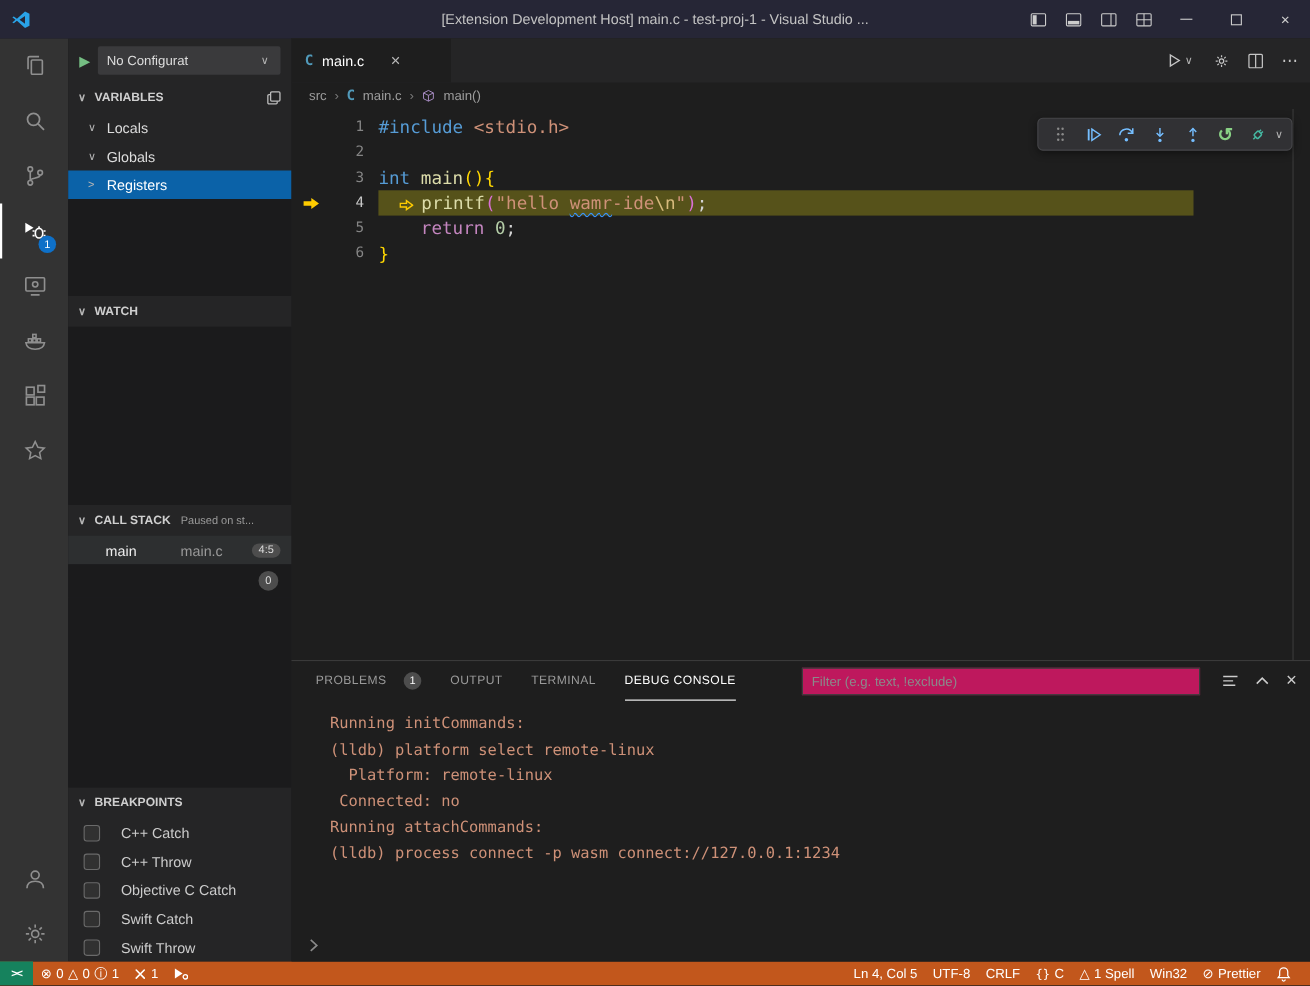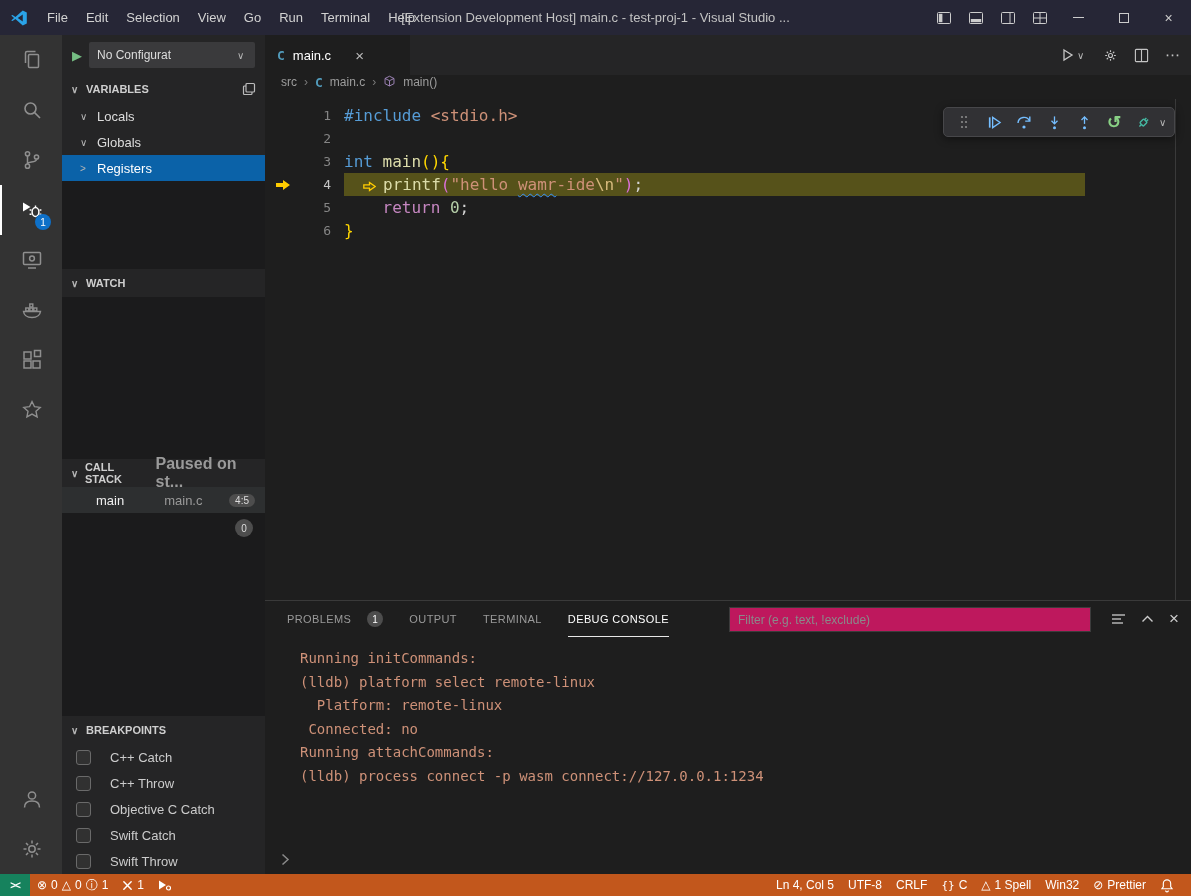--- a/index.html
+++ b/index.html
@@ -23,21 +23,21 @@
 .ab.active{border-left-color:#fff}
 .badge{position:absolute;right:11px;bottom:5px;background:#0e70c8;color:#fff;border-radius:50%;width:16px;height:16px;font-size:10px;display:flex;align-items:center;justify-content:center}
 .mt-auto{margin-top:auto}
 
 .sidebar{width:203px;background:#252526;display:flex;flex-direction:column;flex-shrink:0;font-size:13px}
 .sb-toolbar{height:40px;display:flex;align-items:center;padding:0 10px;gap:7px;flex-shrink:0}
 .playg{color:#75be83;font-size:13px}
 .cfg{background:#3a3a3c;height:26px;flex:1;display:flex;align-items:center;justify-content:space-between;padding:0 8px;color:#ddd;font-size:12px;border-radius:2px}
 .sec-h{height:28px;display:flex;align-items:center;padding:0 9px;font-weight:bold;font-size:11px;color:#cfcfcf;gap:5px;flex-shrink:0}
 .chev{color:#b5b5b5;font-size:10px;width:10px;display:inline-block}
-.note{font-size:16px;color:#9a9a9a;margin-left:4px;font-weight:bold}
+.note{font-size:10px;color:#9a9a9a;margin-left:4px;font-weight:normal}
 .hact{margin-left:auto}
 .row{height:26px;display:flex;align-items:center;padding-left:18px;gap:7px;color:#ddd;flex-shrink:0}
 .row.sel{background:#0b62a8;color:#fff}
 .well{background:#1b1b1c;flex-shrink:0}
 .wellgrow{background:#1b1b1c;flex:1}
 .cs-row{height:26px;display:flex;align-items:center;background:#2d2f30;padding:0 10px 0 34px;color:#eee;flex-shrink:0}
 .cs-file{color:#9a9a9a;margin-left:40px}
 .cs-pos{margin-left:auto;background:#4d4d4d;border-radius:9px;padding:1px 6px;font-size:10px;color:#ddd}
 .badge0row{height:30px;background:#1b1b1c;display:flex;justify-content:flex-end;align-items:center;padding-right:12px;flex-shrink:0}
 .badge0{width:18px;height:18px;border-radius:50%;background:#4d4d4d;color:#ddd;font-size:10px;display:flex;align-items:center;justify-content:center}
@@ -45,21 +45,21 @@
 .cb{width:15px;height:15px;background:#313131;border:1px solid #6a6a6a;border-radius:3px;flex-shrink:0}
 
 .ecol{flex:1;display:flex;flex-direction:column;position:relative;background:#1e1e1e;min-width:0}
 .tabs{height:40px;background:#252526;display:flex;align-items:stretch;position:relative;flex-shrink:0}
 .tab{background:#1e1e1e;display:flex;align-items:center;gap:8px;padding:0 12px;min-width:145px;color:#fff;font-size:13px}
 .cicon{color:#519aba;font-weight:bold;font-family:"DejaVu Sans Mono",monospace;font-size:13px}
 .tclose{color:#bbb;margin-left:16px;font-size:15px}
 .eactions{position:absolute;right:10px;top:0;height:40px;display:flex;align-items:center;gap:16px;color:#c5c5c5}
 .eact{display:flex;align-items:center;gap:2px}
 .dots3{font-size:15px;letter-spacing:1px}
-.crumbs{height:24px;display:flex;align-items:flex-start;padding-left:16px;gap:7px;color:#9d9d9d;font-size:12px;flex-shrink:0}
+.crumbs{height:24px;display:flex;align-items:center;padding-left:16px;gap:7px;color:#9d9d9d;font-size:12px;flex-shrink:0}
 .csep{color:#7a7a7a}
 .code{flex:1;position:relative;padding-top:5px;overflow:hidden}
 .scroll-strip{position:absolute;top:0;right:15px;width:1px;height:100%;background:#3a3a3a}
 .code-line{display:flex;height:23px}
 .glyph{width:36px;display:flex;align-items:center;justify-content:center;flex-shrink:0}
 .ln{width:30px;text-align:right;color:#858585;font:13px/23px "DejaVu Sans Mono",monospace;flex-shrink:0}
 .hl .ln{color:#c6c6c6}
 .lgap{width:13px;flex-shrink:0}
 .code-pre{font:16px/23px "DejaVu Sans Mono",monospace;white-space:pre;color:#d4d4d4}
 .hlband{background:#56521a;display:inline-block;width:741px;height:23px}
@@ -93,30 +93,20 @@
 </style>
 </head>
 <body>
 
 <div class="titlebar">
   <div class="logo">
     <svg width="18" height="18" viewBox="0 0 24 24">
         <path d="M17 2 L7.2 10.7 L3.4 7.9 L1.6 8.8 L5.4 12 L1.6 15.2 L3.4 16.1 L7.2 13.3 L17 22 L22.4 19.3 V4.7 Z M17 7.3 V16.7 L10.3 12 Z" fill="#2aa3e8"></path>
       </svg>
   </div>
-  <div class="menu">
-    <span>File</span>
-    <span>Edit</span>
-    <span>Selection</span>
-    <span>View</span>
-    <span>Go</span>
-    <span>Run</span>
-    <span>Terminal</span>
-    <span>Help</span>
-  </div>
   <div class="wtitle">[Extension Development Host] main.c - test-proj-1 - Visual Studio ...</div>
   <div class="wctrl">
     <span class="lay">
         <svg width="16" height="16" viewBox="0 0 16 16">
           <rect x="1.5" y="2.5" width="13" height="11" rx="1" fill="none" stroke="#ccc"></rect>
           <rect x="2.8" y="3.8" width="3.6" height="8.4" fill="#ccc"></rect>
         </svg>
       </span>
     <span class="lay">
         <svg width="16" height="16" viewBox="0 0 16 16">

